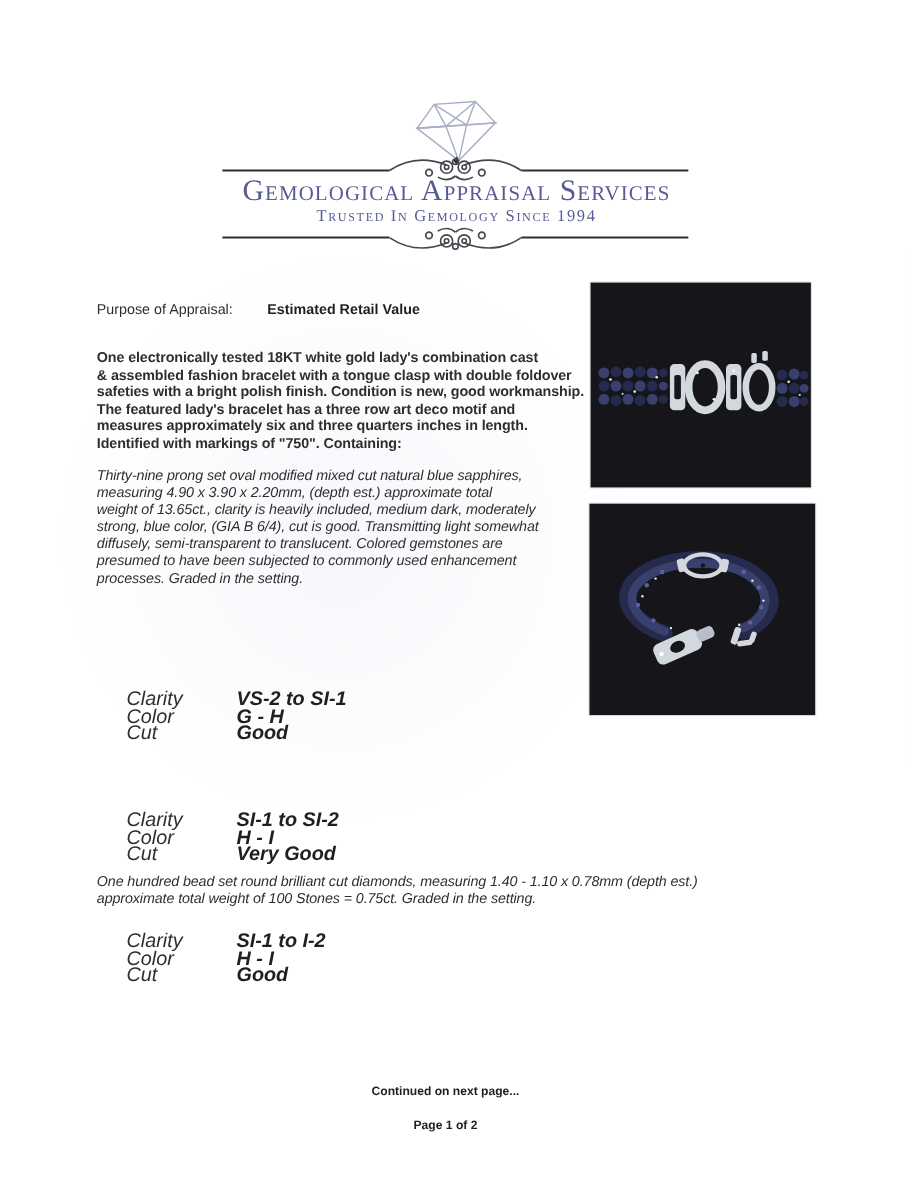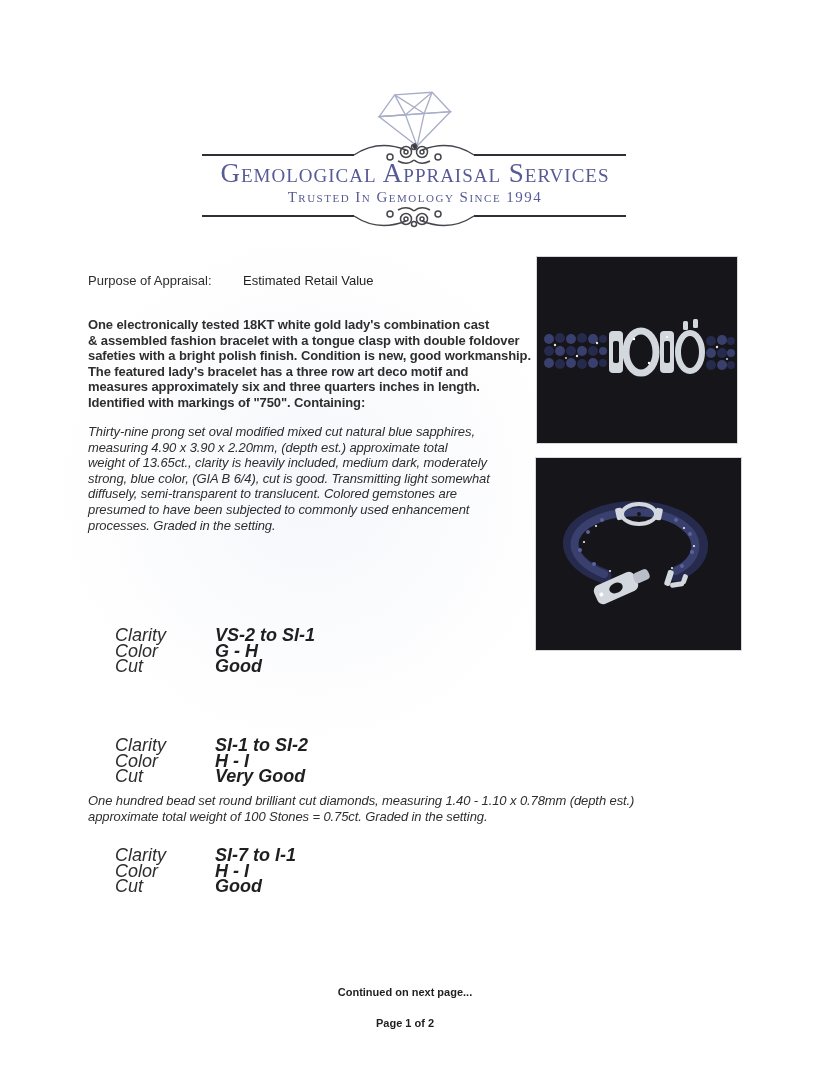--- a/index.html
+++ b/index.html
@@ -44,21 +44,21 @@
   }
   
   .txt{
     position:absolute;
     font-size:13px;line-height:15.6px;letter-spacing:-0.1px;
     white-space:pre-line;
   }
   .kv-block{position:absolute;left:88px;top:273px;font-size:13px;line-height:16.5px;}
   .kv-row{display:flex;}
   .kv-label{width:155px;flex:0 0 155px;}
-  .kv-value{font-weight:normal;color:#1f1f1f;}
+  .kv-value{font-weight:bold;color:#1f1f1f;}
   .grade-table{position:absolute;left:115px;font-size:18px;line-height:15.6px;font-style:italic;}
   .grade-row{display:flex;}
   .grade-label{width:100px;flex:0 0 100px;}
   .grade-value{font-weight:bold;color:#1f1f1f;}
   
   .photo{position:absolute;background:var(--photo-bg,#15151a);box-shadow:0 0 0 1px #d8d8dc;}
   .photo svg{display:block;}
   .photo-1{left:537px;top:257px;width:200px;height:186px;}
   .photo-2{left:536px;top:458px;width:205px;height:192px;}
   
@@ -186,21 +186,21 @@
       <span class="grade-value">Very Good</span>
     </div>
   </div>
 
   <div class="txt" style="left:88px;top:793px;width:630px;font-style:italic;">One hundred bead set round brilliant cut diamonds, measuring 1.40 - 1.10 x 0.78mm (depth est.)
 approximate total weight of 100 Stones = 0.75ct. Graded in the setting.</div>
 
   <div class="grade-table" style="top:848px;">
     <div class="grade-row">
       <span class="grade-label">Clarity</span>
-      <span class="grade-value">SI-7 to I-1</span>
+      <span class="grade-value">SI-1 to I-2</span>
     </div>
     <div class="grade-row">
       <span class="grade-label">Color</span>
       <span class="grade-value">H - I</span>
     </div>
     <div class="grade-row">
       <span class="grade-label">Cut</span>
       <span class="grade-value">Good</span>
     </div>
   </div>

